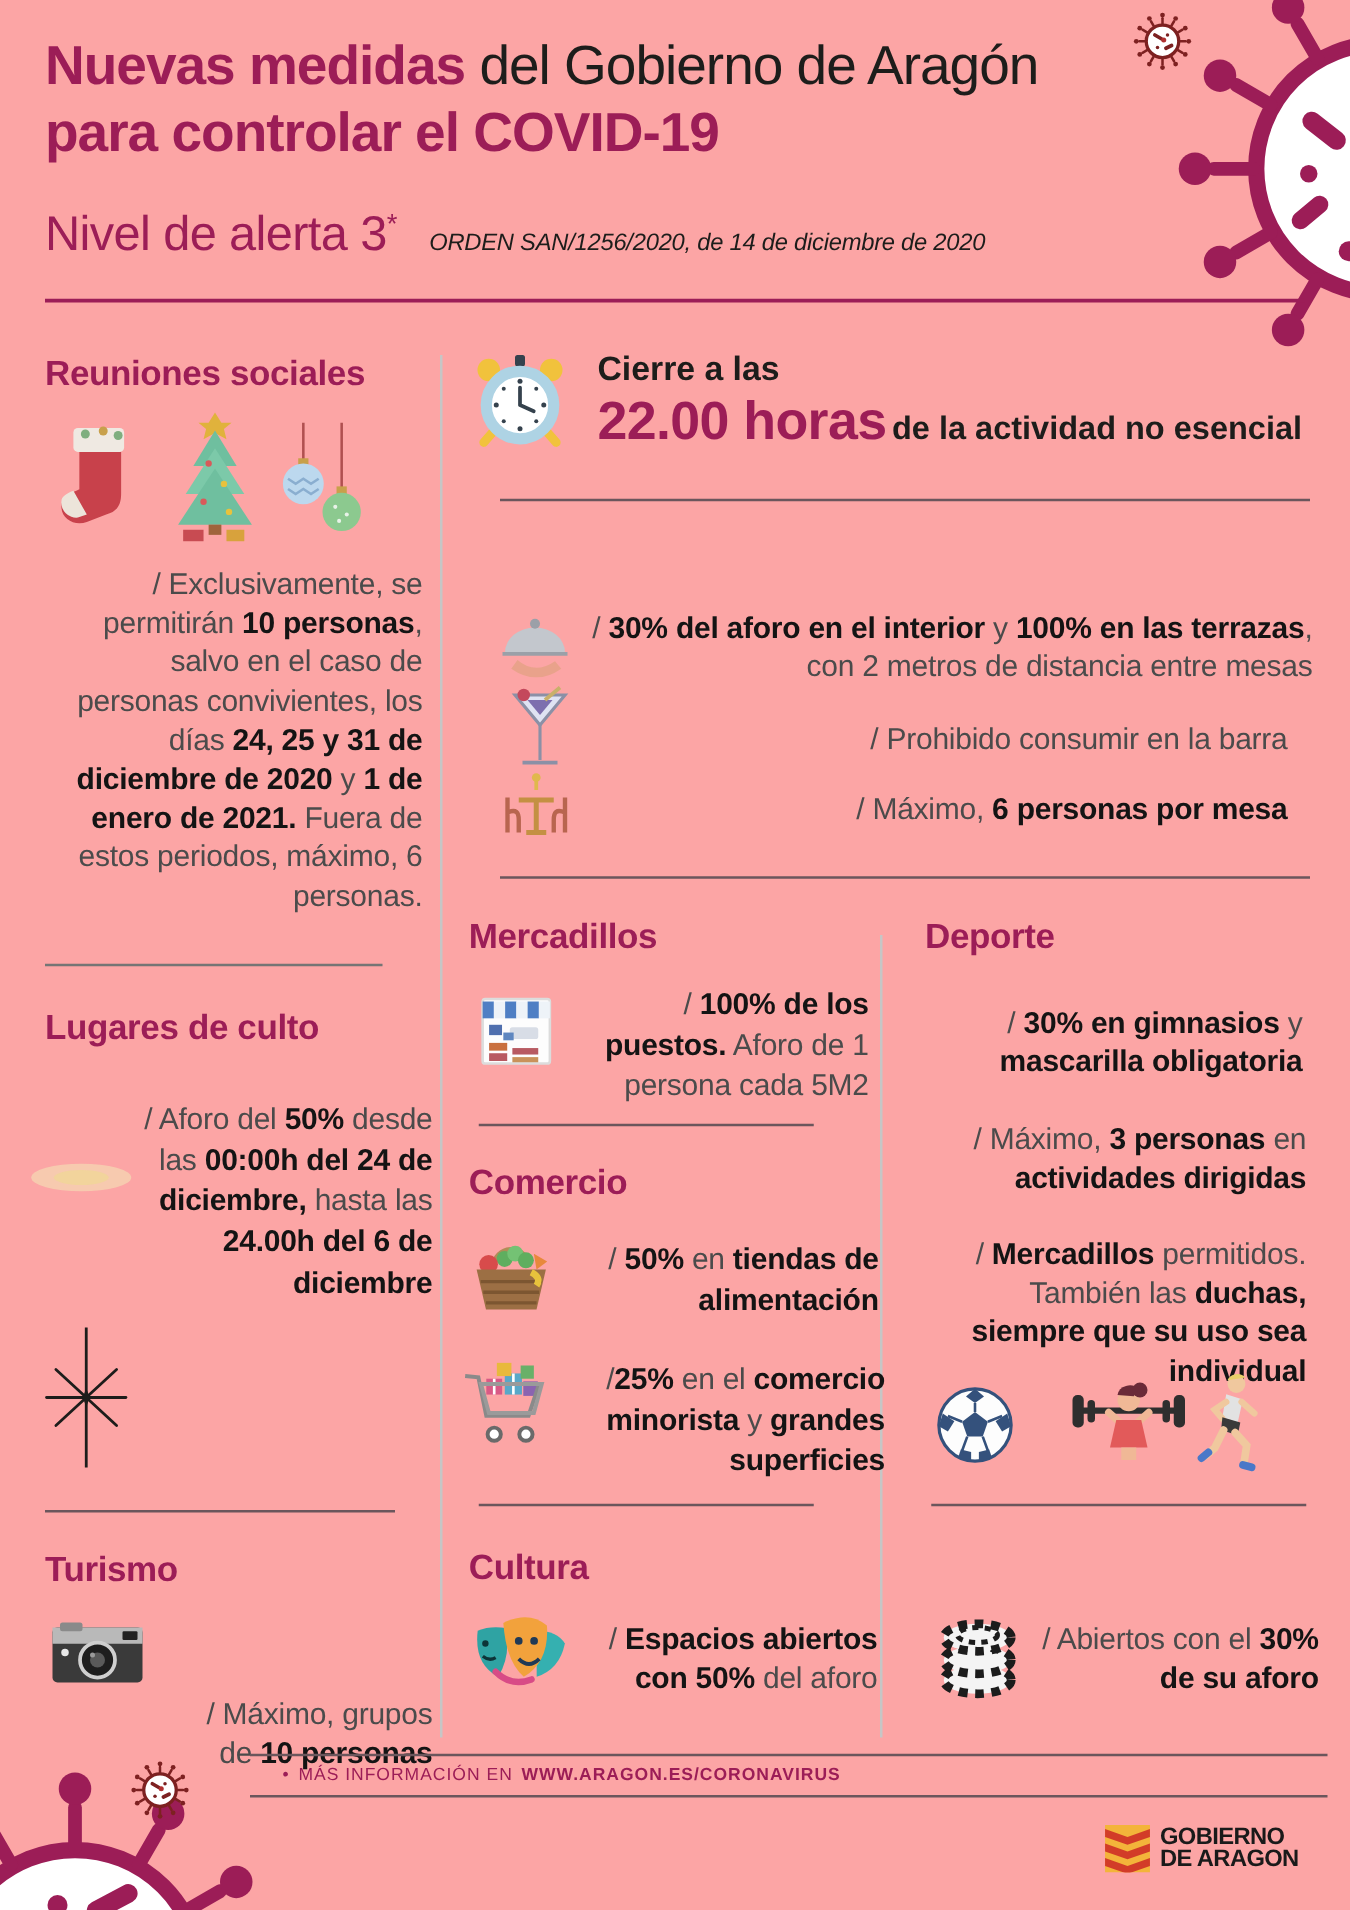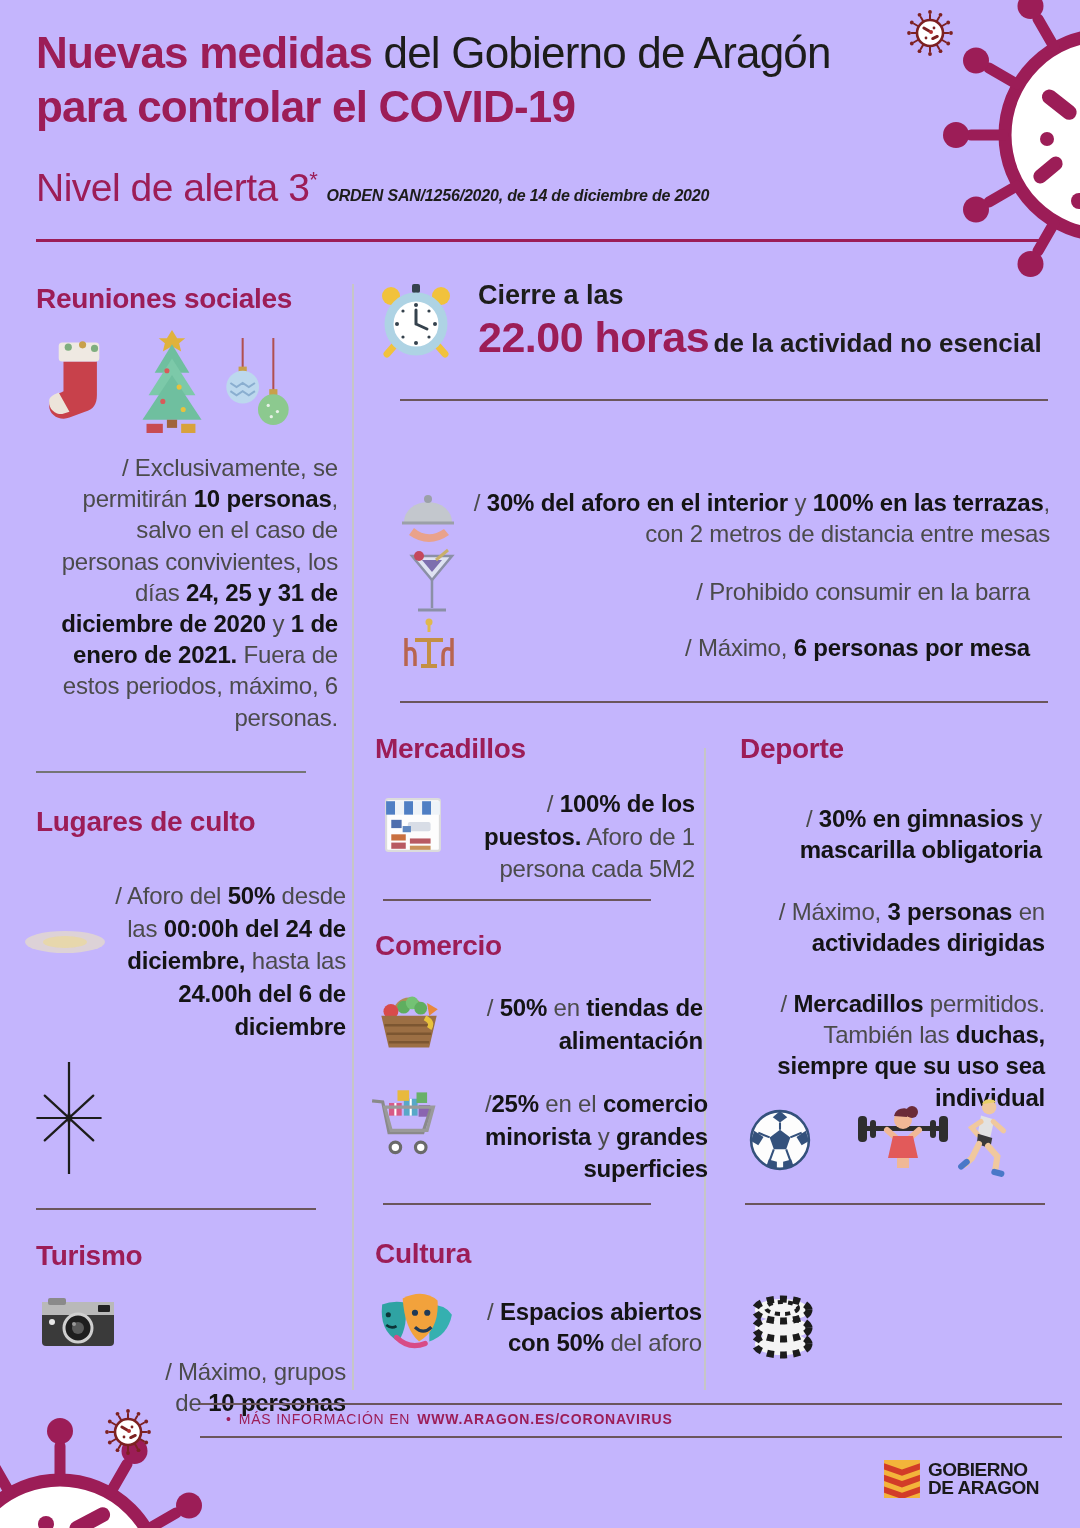--- a/index.html
+++ b/index.html
@@ -1,26 +1,26 @@
 <!DOCTYPE html>
 <html style="--accent: #9c1d57; --text-dark: #1d1d1b; --text-gray: #4b4b4b; --divider: #6b565c; --virus-outline: #7d2121;"><head>
 <meta charset="utf-8">
 <style>
   * { margin:0; padding:0; box-sizing:border-box; }
   body { background:#ffffff; font-family:"Liberation Sans", sans-serif; }
-  .page { position:relative; width:1080px; height:1528px; background:#c4b5fd; overflow:hidden; margin:0 auto; }
+  .page { position:relative; width:1080px; height:1528px; background:#fca5a5; overflow:hidden; margin:0 auto; }
   .abs { position:absolute; }
 
   
   .header-title { left:36px; top:26px; width:884px; font-size:44px; line-height:1.23; letter-spacing:-0.8px; color:var(--text-dark); font-weight:400; }
   .header-title b { color:var(--accent); font-weight:700; }
-  .alert-row { left:36px; top:166px; display:flex; align-items:baseline; gap:9px; }
+  .alert-row { left:36px; top:166px; display:flex; align-items:baseline; gap:26px; }
   .alert-label { font-size:39px; color:var(--accent); font-weight:400; letter-spacing:-0.5px; }
   .alert-label sup { font-size:22px; }
-  .order-text { font-size:16px; font-style:italic; font-weight:700; color:var(--text-dark); letter-spacing:-0.2px; }
+  .order-text { font-size:19px; font-style:italic; font-weight:400; color:var(--text-dark); letter-spacing:-0.2px; }
   .header-rule { left:36px; top:239px; width:1008px; height:3px; background:var(--accent); }
 
   
   .sec-title { font-size:28px; font-weight:700; color:var(--accent); letter-spacing:-0.3px; }
   .body-text { font-size:24px; line-height:1.3; color:var(--text-gray); letter-spacing:-0.2px;text-align:right; }
   .body-text b { color:#141414; font-weight:700; }
   .lh-lg { line-height:1.36; }
 
   
   .closure-intro { font-size:27px; font-weight:700; color:var(--text-dark); }
@@ -406,20 +406,21 @@
   </svg>
 
   <div class="abs hdiv" style="left:745px; top:1203px; width:300px"></div>
 
   <svg class="abs" style="left:750px; top:1290px" width="64" height="72" viewBox="0 0 64 72">
     <ellipse cx="32" cy="54" rx="27" ry="11" fill="#f4f4f4" stroke="#1c1c1c" stroke-width="7" stroke-dasharray="7 6"></ellipse>
     <ellipse cx="32" cy="38" rx="27" ry="11" fill="#f4f4f4" stroke="#1c1c1c" stroke-width="7" stroke-dasharray="7 6"></ellipse>
     <ellipse cx="32" cy="20" rx="27" ry="11" fill="#f4f4f4" stroke="#1c1c1c" stroke-width="7" stroke-dasharray="7 6"></ellipse>
     <ellipse cx="32" cy="18" rx="16" ry="6" fill="none" stroke="#1c1c1c" stroke-width="4" stroke-dasharray="5 5"></ellipse>
   </svg>
+  <div class="abs body-text" style="left:830px; top:1296px; width:225px"><span>/ Abiertos con el </span><b>30% de su aforo</b></div>
 
   <div class="abs fline" style="left:200px; top:1403px; width:862px"></div>
   <div class="abs footer-info" style="left:226px; top:1411px">
     <span>•</span>
     <span>MÁS INFORMACIÓN EN</span>
     <b>WWW.ARAGON.ES/CORONAVIRUS</b>
   </div>
   <div class="abs fline" style="left:200px; top:1436px; width:862px"></div>
 
   <div class="abs logo" style="left:884px; top:1460px">

